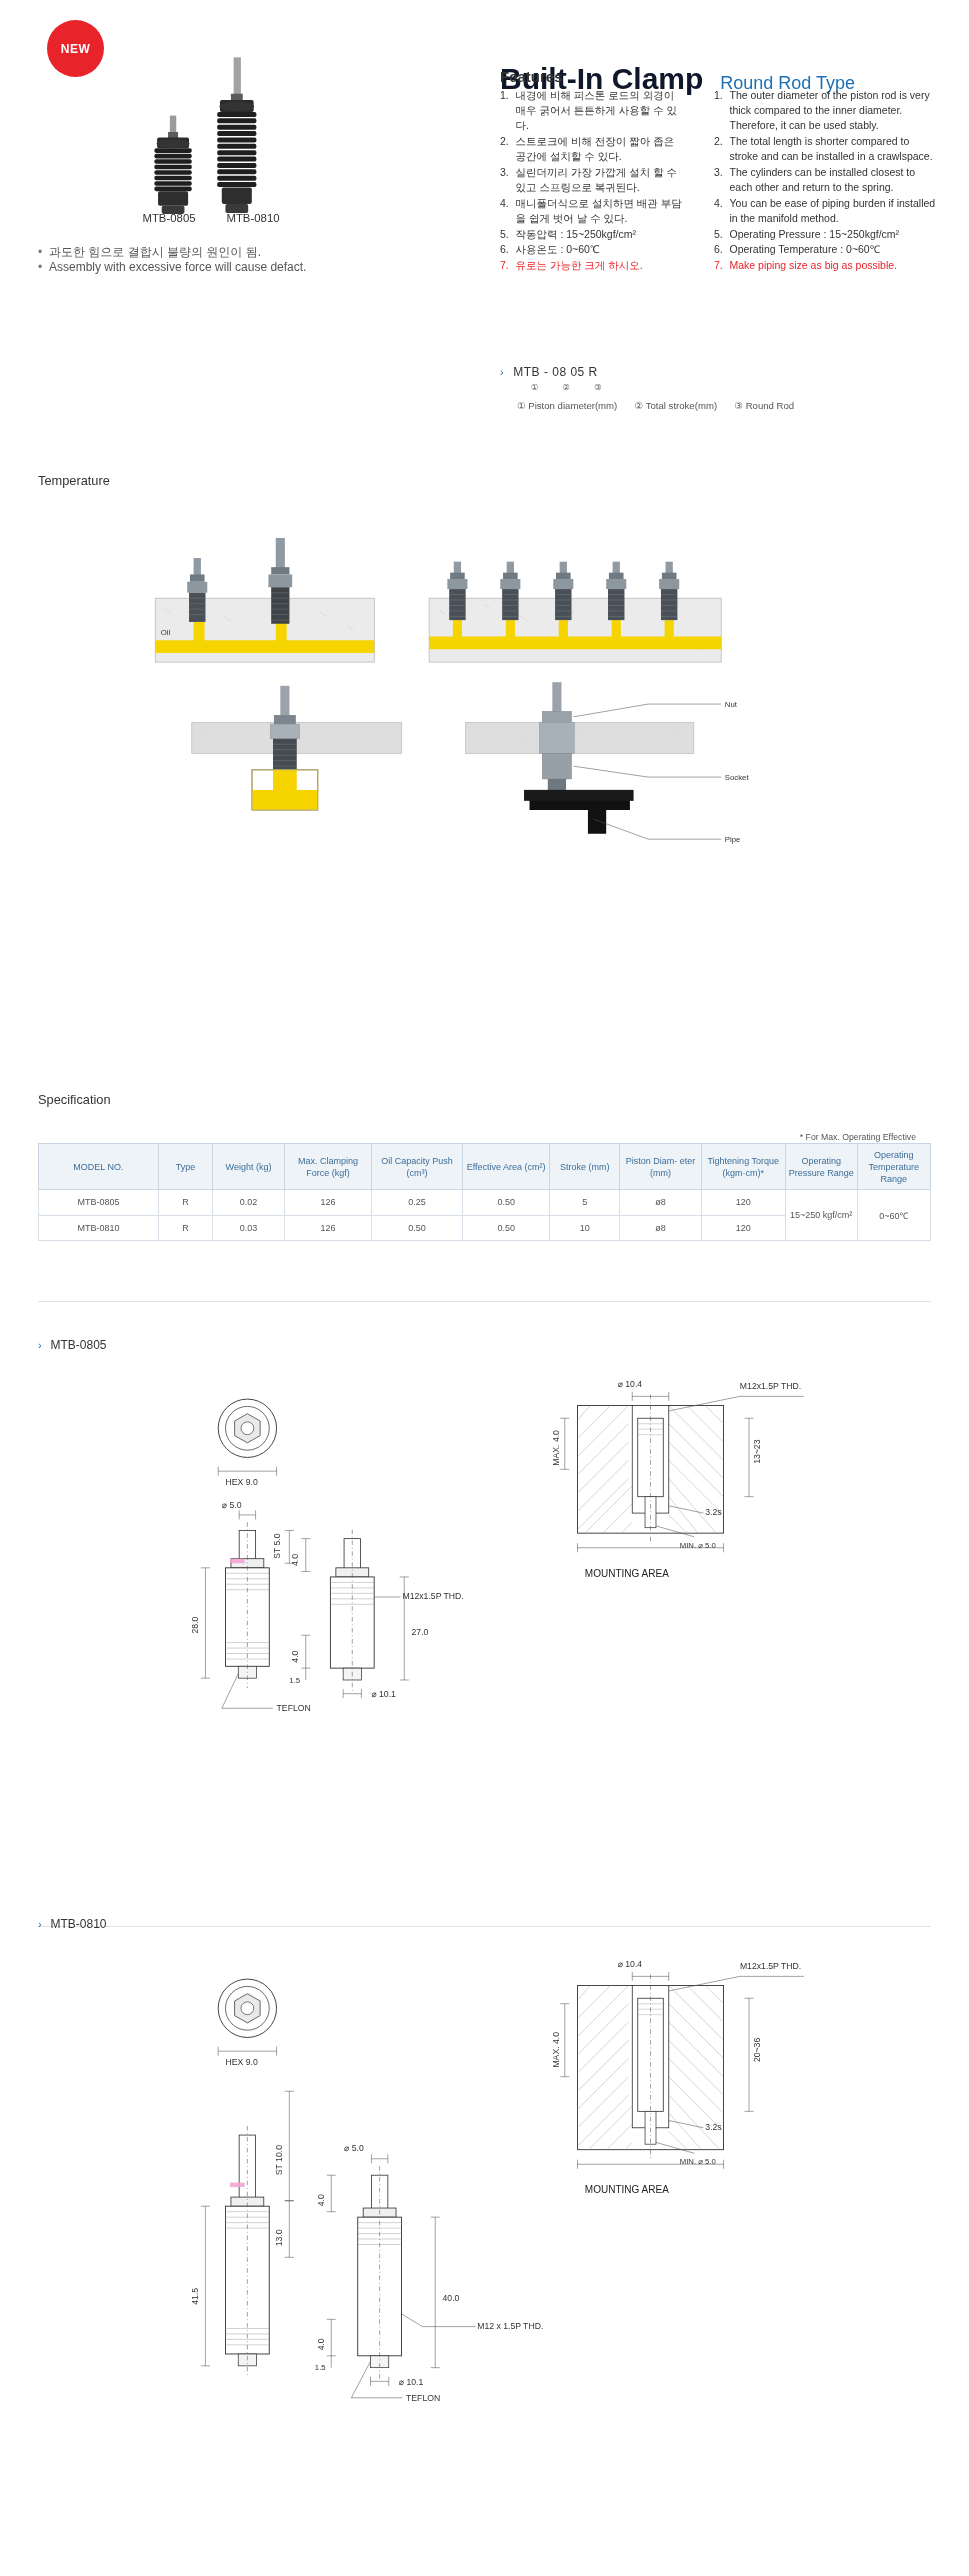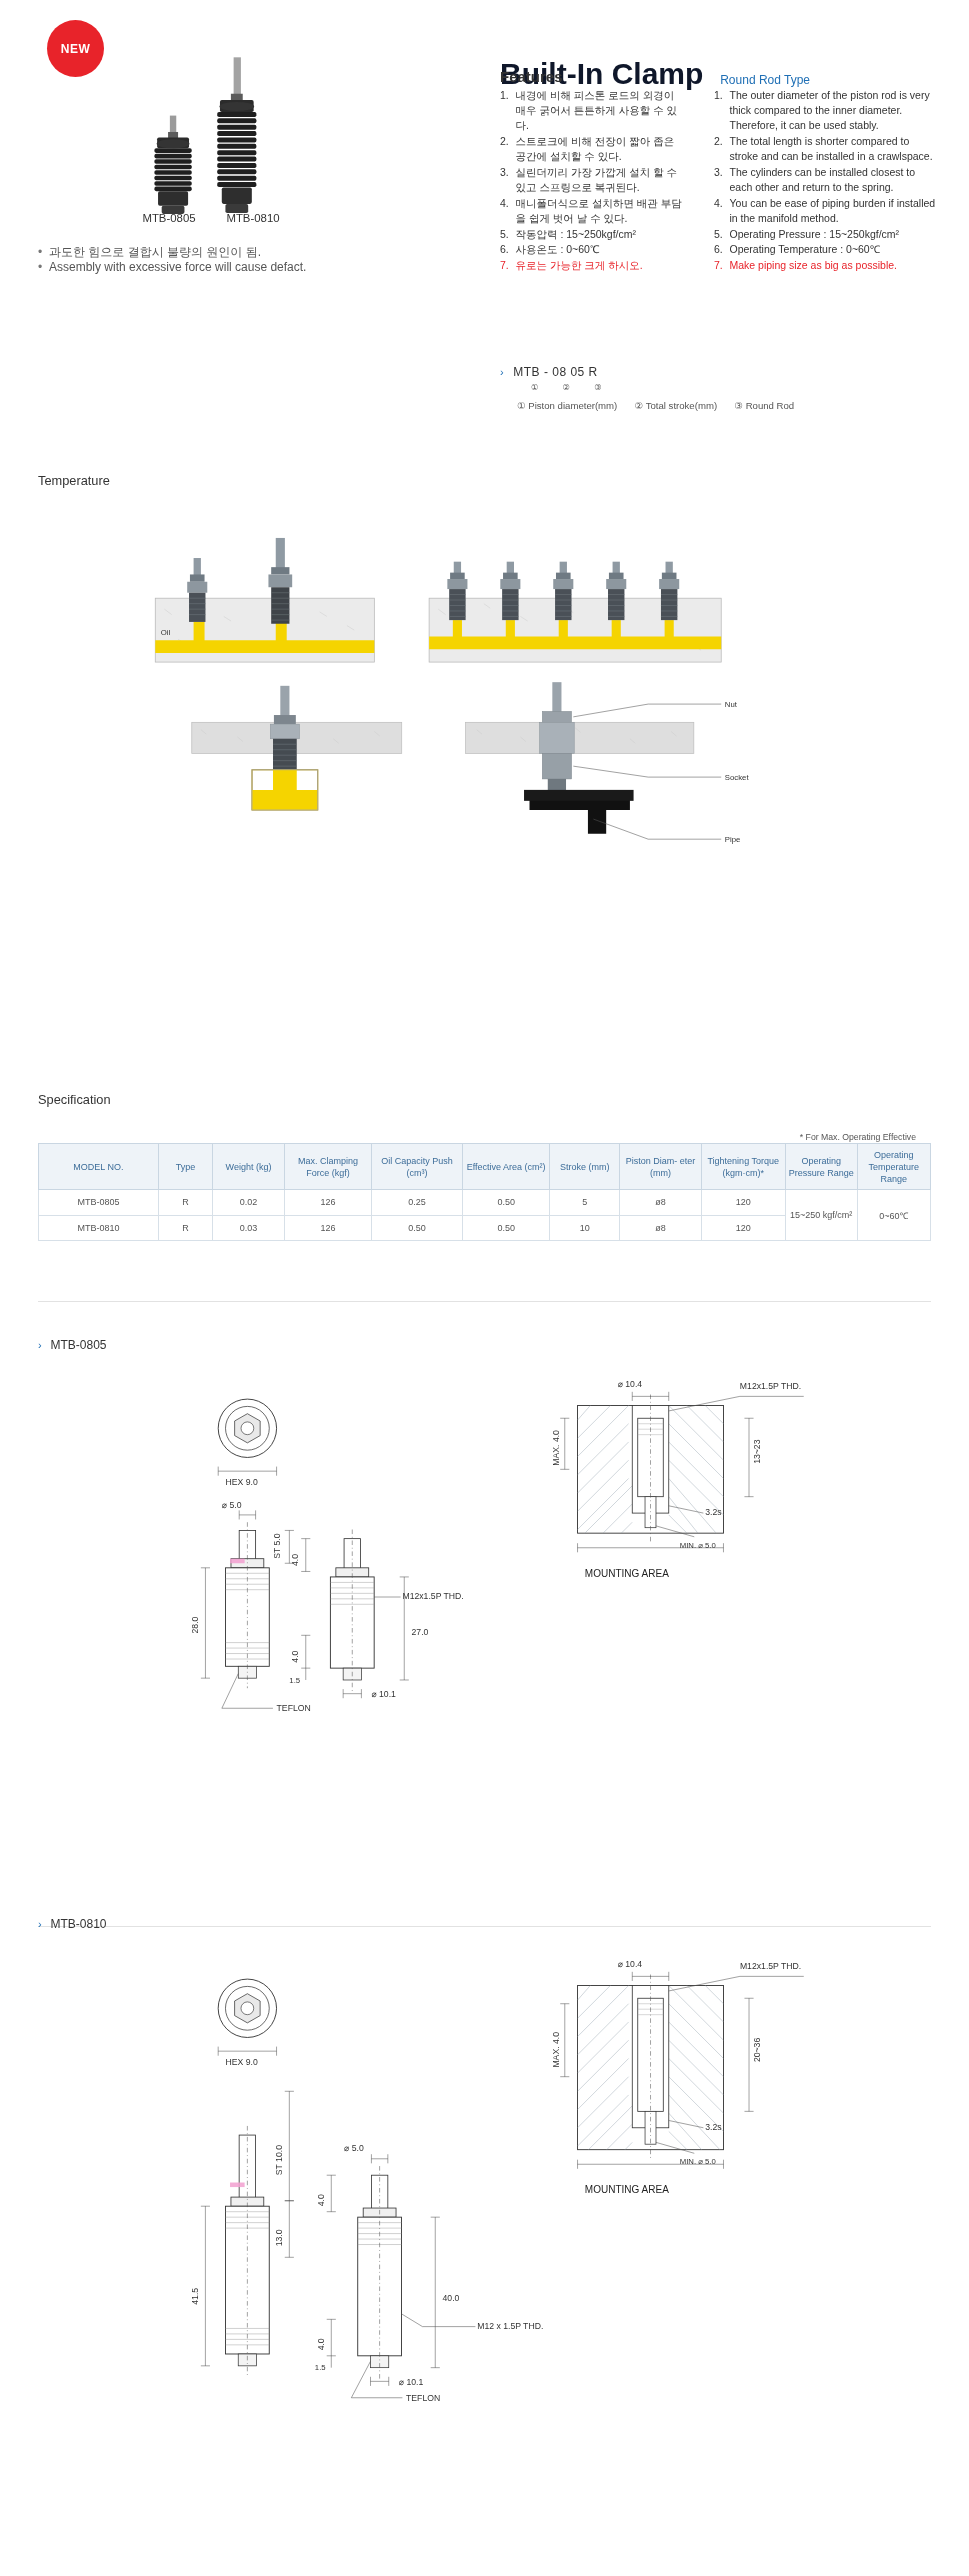--- a/index.html
+++ b/index.html
@@ -36,21 +36,21 @@
   .bullets div {
     font-size: 12px; color: #555; line-height: 14.6px; padding-left: 11px; position: relative;
   }
   .bullets div:before {
     content: "•"; position: absolute; left: 0; top: 0; color: #777;
   }
 
   
   .title-row { position: absolute; left: 500px; top: 25.6px; }
   .title-main { font-size: 30px; font-weight: bold; color: #0f172a; display: inline-block; }
-  .title-sub { font-size: 12px; color: #1f6fb5; display: inline-block; margin-left: 12.8px; margin-top: 47px; }
+  .title-sub { font-size: 18px; color: #1f6fb5; display: inline-block; margin-left: 12.8px; margin-top: 47px; }
 
   .feat-label { position: absolute; left: 500px; top: 68px; font-size: 15px; font-weight: bold; color: #333; }
 
   .featlist { position: absolute; font-size: 10.5px; line-height: 15px; color: #333; }
   .featlist .li { display: flex; margin-bottom: 0.9px; }
   .featlist .num { width: 15.5px; flex: 0 0 15.5px; text-align: left; }
   .featlist .txt { flex: 1; }
   .ko { left: 500px; top: 88px; width: 183px; }
   .en { left: 714px; top: 88px; width: 226px; }
   .red { color: #e8232a; }

